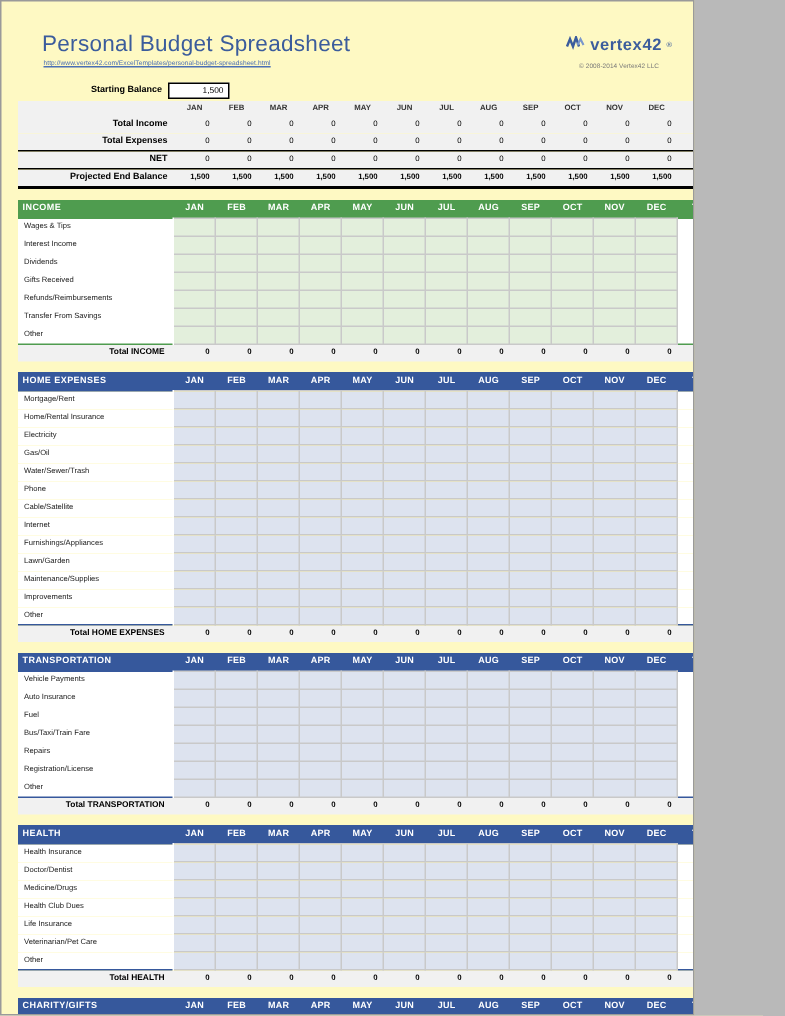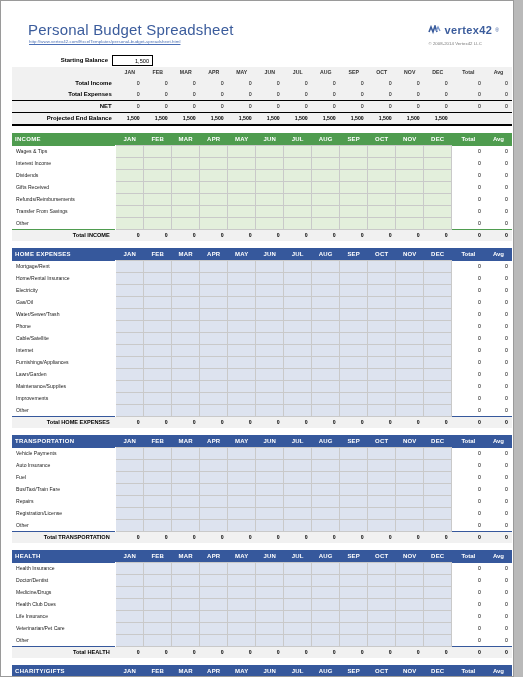--- a/index.html
+++ b/index.html
@@ -1,33 +1,33 @@
 <!DOCTYPE html>
 <html><head>
 <meta charset="utf-8">
 <style>
   html,body{margin:0;padding:0;background:#b9b9b9;}
   body{font-family:"Liberation Sans",sans-serif;}
   .page{
-    width:514px;height:677px;box-sizing:border-box;
-    background:#ffffff;border:1px solid #9a9a9a;
+    width:463px;height:677px;box-sizing:border-box;
+    background:#fef9c3;border:1px solid #9a9a9a;
     position:relative;overflow:hidden;
   }
   
   .doc-header{height:46px;position:relative;}
   .title{
     position:absolute;left:27px;top:20px;
     font-size:15px;color:#3b5c9c;letter-spacing:.2px;
   }
   .doc-url{
     position:absolute;left:28px;top:38px;
     font-size:4.4px;color:#4a6fb5;text-decoration:underline;
     letter-spacing:.05px;white-space:nowrap;
   }
-  .brand{position:absolute;right:14px;top:20px;text-align:left;}
+  .brand{position:absolute;right:14px;top:20px;text-align:center;}
   .brand-row{display:flex;align-items:center;justify-content:flex-end;gap:3px;}
   .brand-mark{display:block;}
   .brand-name{font-size:11px;color:#3b5c9c;letter-spacing:.4px;font-weight:bold;}
   .brand-copy{font-size:4.3px;color:#777;margin-top:2px;letter-spacing:.05px;}
 
   
   .sheet{position:absolute;left:11px;top:52px;width:500px;}
   table{border-collapse:collapse;table-layout:fixed;width:500px;}
   td,th{padding:0;margin:0;font-size:5.2px;height:11px;line-height:11px;
         font-weight:normal;overflow:hidden;white-space:nowrap;}

